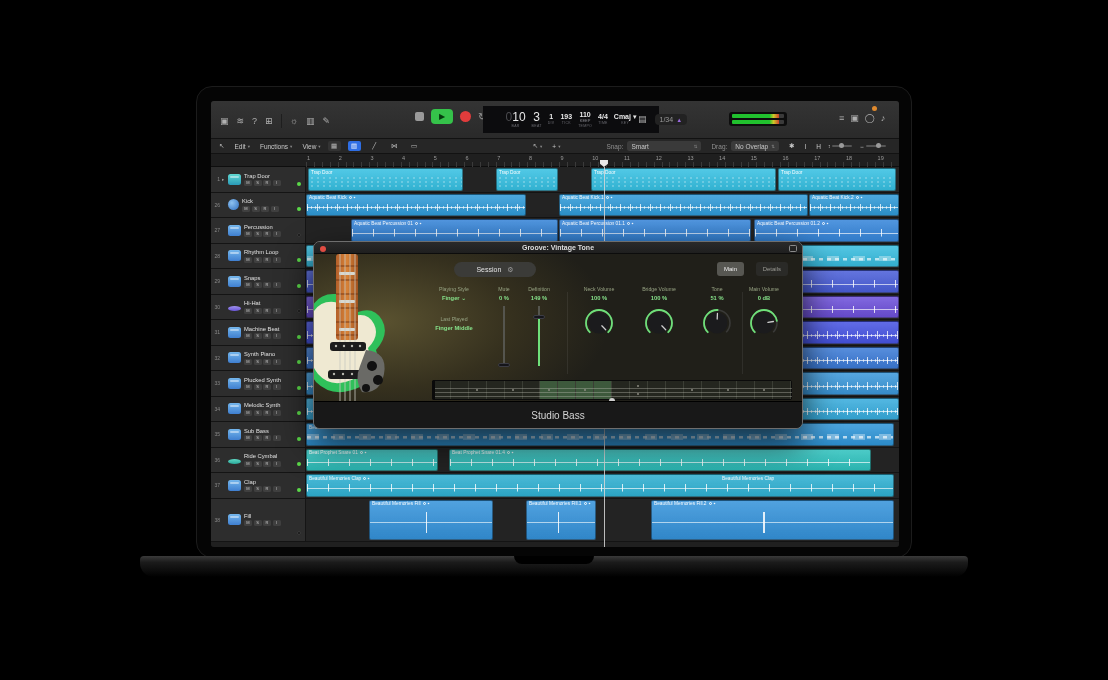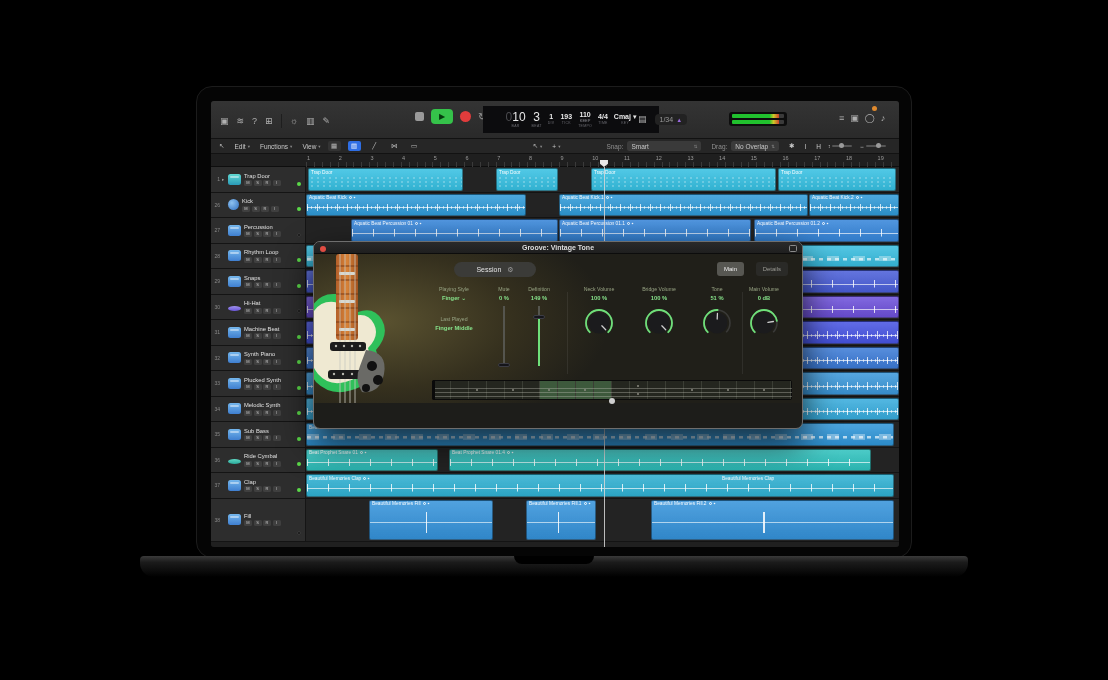--- a/index.html
+++ b/index.html
@@ -805,20 +805,23 @@
             <div class="pg-lab" style="left: 450px; top: 32px;">Main Volume</div>
             <div class="pg-val" style="left: 450px; top: 41px;">0 dB</div>
             <div class="knob" style="left: 435px; top: 54px;"><svg viewBox="0 0 30 30">
                 <circle cx="15" cy="15" r="10.5" fill="#1b1b1d"></circle>
                 <circle cx="15" cy="15" r="13" fill="none" stroke="#3a3a38" stroke-width="1.6" pathLength="100" stroke-dasharray="75 25" transform="rotate(135 15 15)"></circle>
                 <circle cx="15" cy="15" r="13" fill="none" stroke="#6fe07a" stroke-width="1.8" stroke-linecap="round" pathLength="100" stroke-dasharray="60 40" transform="rotate(135 15 15)"></circle>
                 <line x1="18.95075336238055" y1="14.374262139839075" x2="24.383039235653808" y2="13.513872582117804" stroke="#cfcfcf" stroke-width="1.3" stroke-linecap="round"></line>
               </svg></div>
             <div class="fb-marker" style="left: 295px; top: 144px;"></div>
           </div>
+        <div class="pg-bottom">
+          <span>Studio Bass</span>
+        </div>
       </div>
 
       <span class="camera-dot" style="position:absolute;"></span>
     </div>
   </div>
   <div class="base">
     <div class="base-notch"></div>
   </div>
 </div>
 

